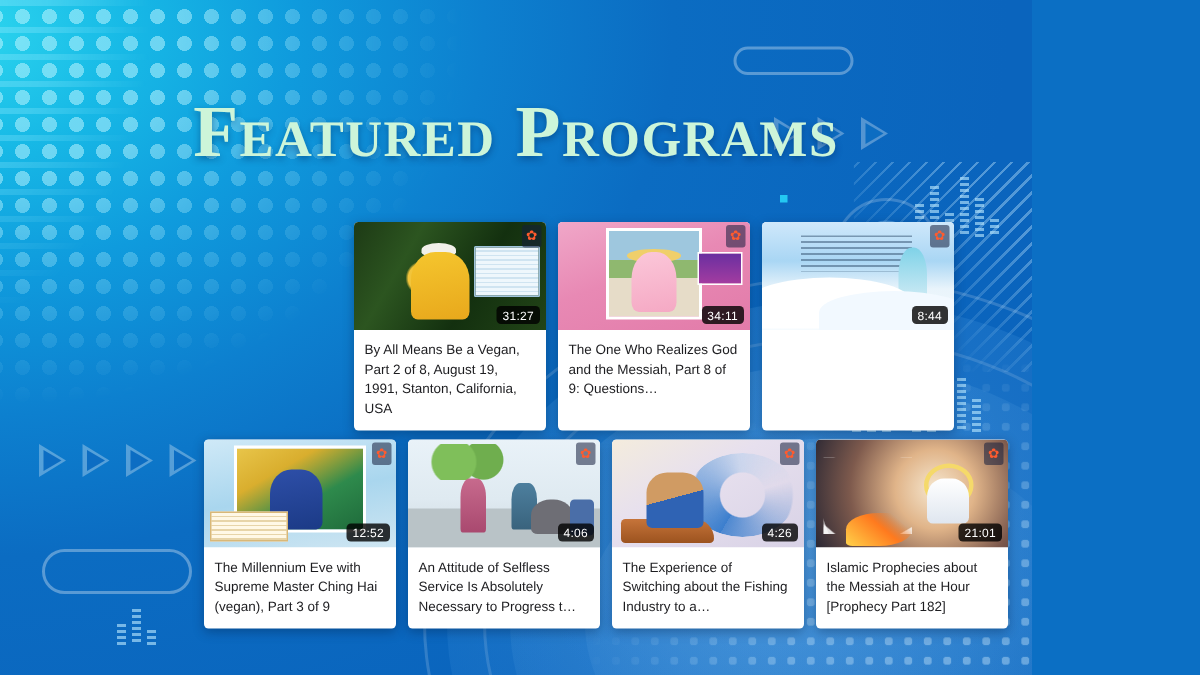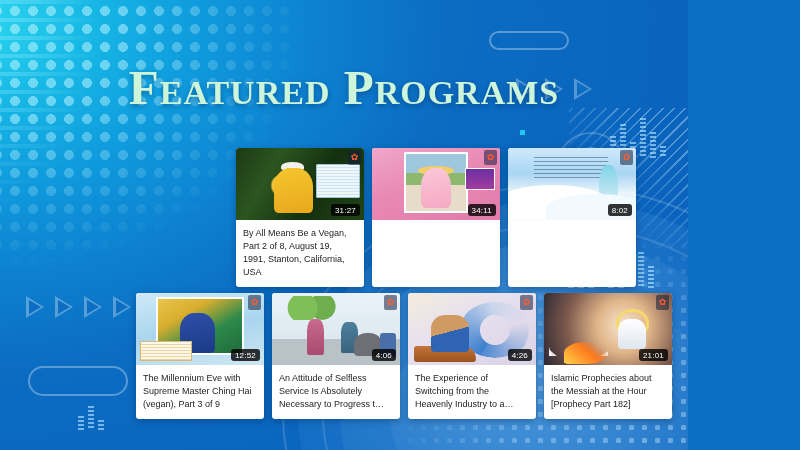--- a/index.html
+++ b/index.html
@@ -406,32 +406,33 @@
       <div class="thumb">
         <div class="art art-pink">
             <div class="frame"></div>
             <div class="hat"></div>
             <div class="figure"></div>
             <div class="sticker"></div>
           </div>
         <div class="badge-logo">✿</div>
         <div class="dur">34:11</div>
       </div>
+      <div class="caption">The One Who Realizes God and the Messiah, Part 8 of 9: Questions…</div>
     </div>
 
     <div class="card">
       <div class="thumb">
         <div class="art art-clouds">
             <div class="txt"></div>
             <div class="fig"></div>
             <div class="cloud"></div>
             <div class="cloud2"></div>
           </div>
         <div class="badge-logo">✿</div>
-        <div class="dur">8:02</div>
+        <div class="dur">8:44</div>
       </div>
     </div>
 
   </div>
 
   <div class="row row2">
 
     <div class="card">
       <div class="thumb">
         <div class="art art-millennium">
@@ -464,21 +465,21 @@
     <div class="card">
       <div class="thumb">
         <div class="art art-fishing">
             <div class="swirl"></div>
             <div class="boat"></div>
             <div class="man"></div>
           </div>
         <div class="badge-logo">✿</div>
         <div class="dur">4:26</div>
       </div>
-      <div class="caption">The Experience of Switching from the Heavenly Industry to a…</div>
+      <div class="caption">The Experience of Switching about the Fishing Industry to a…</div>
     </div>
 
     <div class="card">
       <div class="thumb">
         <div class="art art-islamic">
             <div class="shard"></div>
             <div class="halo"></div>
             <div class="sage"></div>
             <div class="flame"></div>
           </div>

